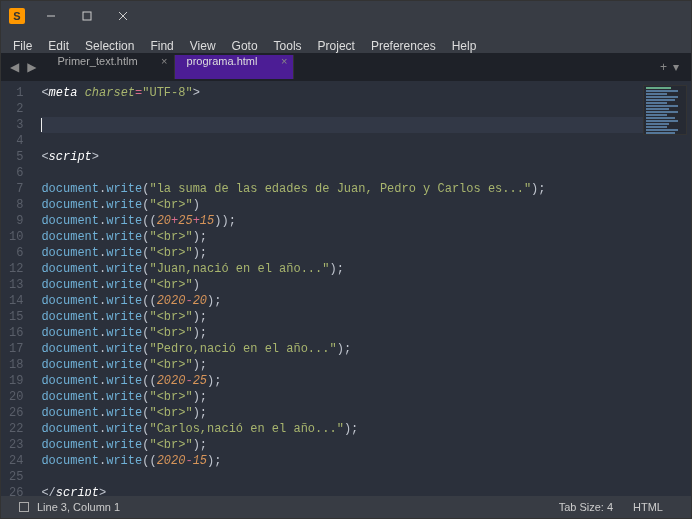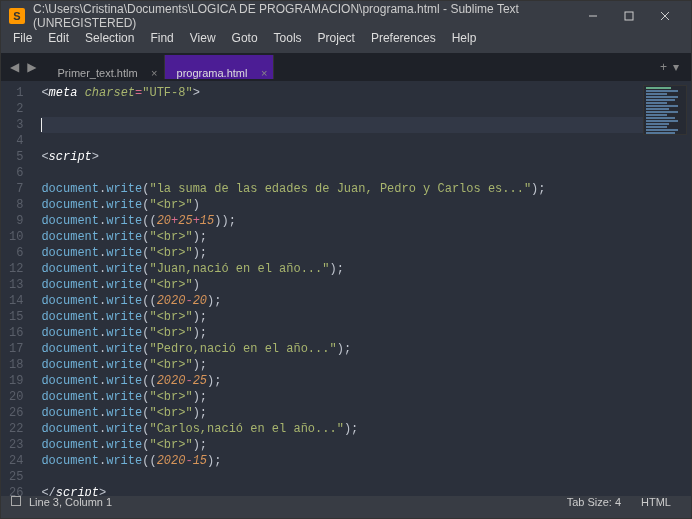--- a/index.html
+++ b/index.html
@@ -38,42 +38,42 @@
   display: flex; align-items: center; justify-content: center;
   color: #ccc;
   font-size: 11px;
   cursor: pointer;
 }
 .winbtn svg { display: block; }
 .menubar {
   height: 22px;
   background: #383c44;
   display: flex;
-  align-items: flex-start;
+  align-items: flex-end;
   padding: 0 4px;
   font-size: 12px;
   color: #ddd;
 }
 .menuitem { padding: 0 8px; cursor: pointer; }
 .tabbar {
   height: 28px;
   background: #1e2128;
   display: flex;
   align-items: center;
   padding: 0 6px;
 }
 .navarrows { display: flex; gap: 2px; color: #888; font-size: 12px; margin-right: 6px; }
 .navarrows span { cursor: pointer; padding: 0 3px; }
 .tab {
   height: 24px;
-  padding: 0 26px 0 12px;
+  padding: 0 36px 0 12px;
   font-size: 11px;
   color: #aaa;
   display: flex;
-  align-items: flex-end;
+  align-items: flex-start;
   position: relative;
   cursor: pointer;
   border-right: 1px solid #333;
 }
 .tab.active { background: #4c1d95; color: #ddd; }
 .tab .tabclose { position: absolute; right: 6px; font-size: 11px; color: #888; }
 .tabspacer { flex: 1; }
 .tabright { color: #888; font-size: 12px; padding: 0 6px; display: flex; gap: 6px; }
 .tabright span { cursor: pointer; }
 .editor {
@@ -133,38 +133,38 @@
 .mini-row { height: 2px; margin: 1px 2px; }
 .mr1 { background: #6a8; width: 60%; }
 .mr2 { background: #579; width: 75%; }
 .mr3 { background: #579; width: 50%; }
 .mr4 { background: #579; width: 70%; }
 .mr5 { background: #579; width: 55%; }
 .statusbar {
   height: 22px;
   background: #383c44;
   display: flex;
-  padding: 0 10px;
+  align-items: center;
+  padding: 0 18px;
   color: #ccc;
   font-size: 11px;
 }
 .sbicon {
   width: 10px; height: 10px;
   border: 1px solid #aaa;
   margin-right: 8px;
 }
 .sbspacer { flex: 1; }
 .sbitem { padding: 0 10px; cursor: pointer; }
 </style>
 </head>
 <body>
 
 <div class="titlebar">
   <div class="icon">S</div>
-  <div class="title">C:\Users\Cristina\Documents\LOGICA DE PROGRAMACION\programa.html - Sublime Text (UNREGISTERED)</div>
   <div class="winbtns">
     <div class="winbtn">
         <svg width="10" height="10">
           <line x1="1" y1="5" x2="9" y2="5" stroke="#ccc" stroke-width="1"></line>
         </svg>
       </div>
     <div class="winbtn">
         <svg width="10" height="10">
           <rect x="1" y="1" width="8" height="8" fill="none" stroke="#ccc" stroke-width="1"></rect>
         </svg>

